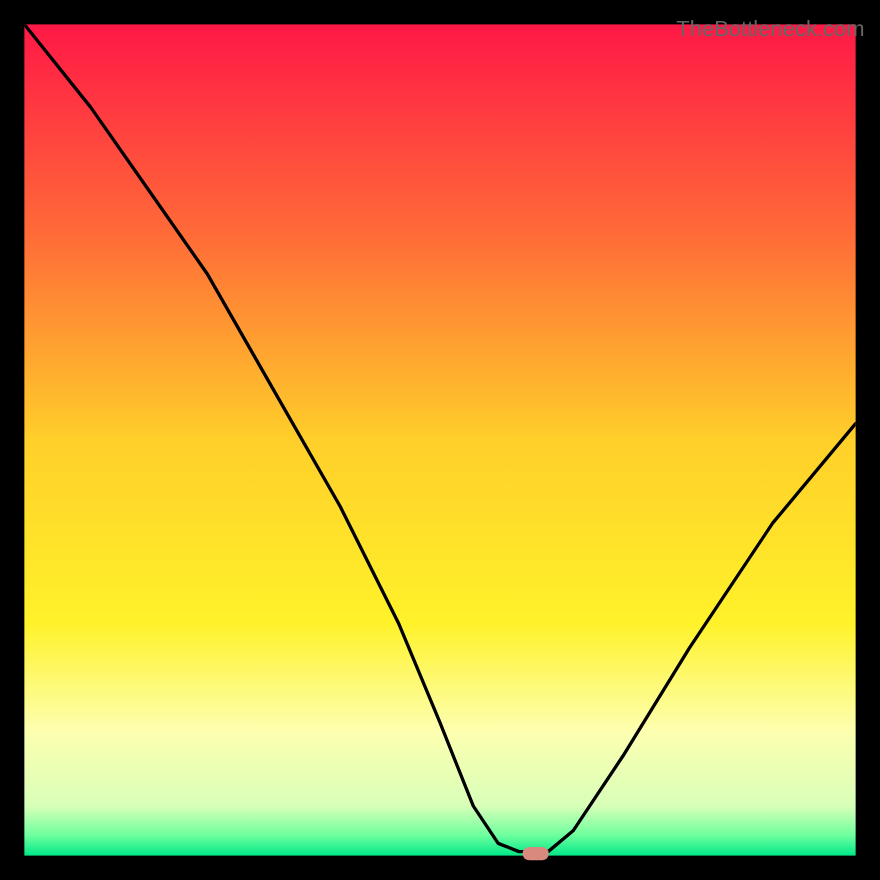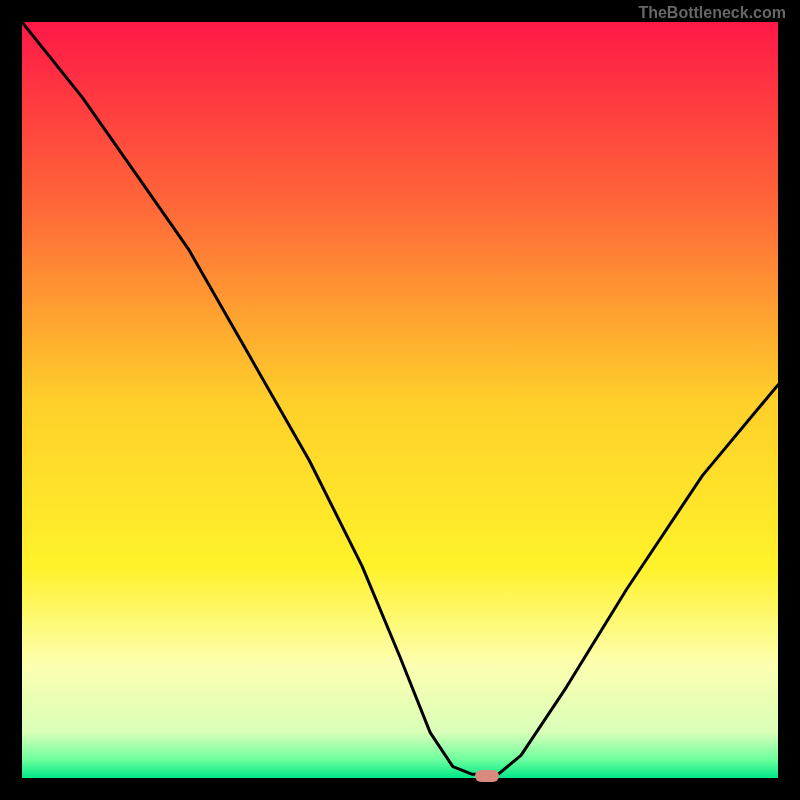--- a/index.html
+++ b/index.html
@@ -5,25 +5,25 @@
   * { margin: 0; padding: 0; box-sizing: border-box; }
   body {
     width: 800px;
     height: 800px;
     background: #000;
     position: relative;
     font-family: Arial, Helvetica, sans-serif;
   }
   .watermark {
     position: absolute;
-    top: 4px;
+    top: 16px;
     right: 14px;
     color: #666;
-    font-size: 16px;
-    font-weight: bold;
+    font-size: 20px;
+    font-weight: normal;
     z-index: 10;
   }
   .plot-frame {
     position: absolute;
     left: 22px;
     top: 22px;
     width: 756px;
     height: 756px;
     background: #000;
   }

